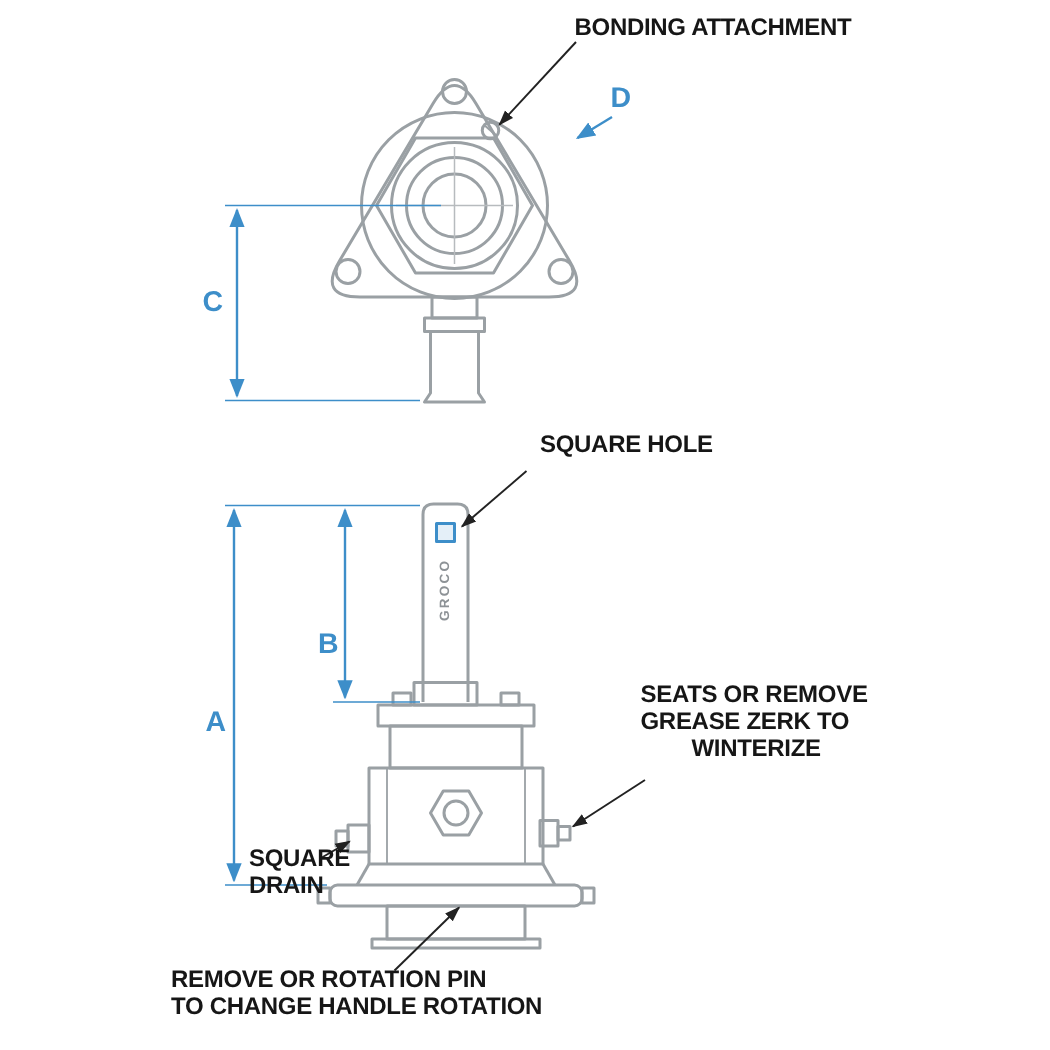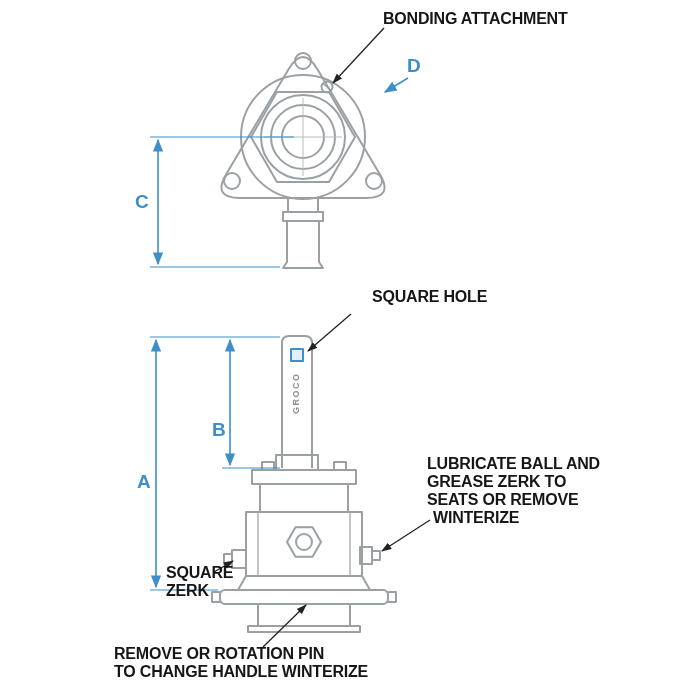--- a/index.html
+++ b/index.html
@@ -8,21 +8,21 @@
   .canvas { position:relative; width:700px; height:700px; background:#ffffff; overflow:hidden;text-decoration:underline; }
   .canvas > svg { position:absolute; left:0; top:0; }
   .callout {
     position:absolute; font-weight:700; font-size:16px; line-height:18px;
     color:#161616; letter-spacing:-0.2px; white-space:nowrap;
   }
   .dim {
     position:absolute; font-weight:700; font-size:19px; line-height:20px;
     color:#3d8ec9; white-space:nowrap;
   }
-  .indent { margin-left:6px; }
+  .indent { margin-left:34px; }
   .groco {
     position:absolute; left:291px; top:414px;
     transform:rotate(-90deg); transform-origin:0 0;
     font-size:9px; font-weight:700; letter-spacing:1.5px; color:#8d9296;
     white-space:nowrap;
   }
 </style>
 </head>
 <body>
 
@@ -107,40 +107,39 @@
       <line x1="263" y1="647" x2="306" y2="605" marker-end="url(#arrK)"></line>
     </g>
   </svg>
 
   <div class="callout" style="left:383px; top:10px;">BONDING ATTACHMENT</div>
 
   <div class="dim" style="left:407px; top:56px;">D</div>
 
   <div class="dim" style="left:135px; top:192px;">C</div>
 
-  <div class="callout" style="left:372px; top:288px;">
+  <div class="callout" style="left:360px; top:288px;">
     <div>SQUARE HOLE</div>
   </div>
 
   <div class="dim" style="left:212px; top:420px;">B</div>
 
   <div class="dim" style="left:137px; top:472px;">A</div>
 
   <div class="callout" style="left:427px; top:455px;">
-    <div>LUBRICATE BALL AND</div>
+    <div>SEATS OR REMOVE</div>
     <div>GREASE ZERK TO</div>
-    <div>SEATS OR REMOVE</div>
     <div class="indent">WINTERIZE</div>
   </div>
 
   <div class="callout" style="left:166px; top:564px;">
     <div>SQUARE</div>
-    <div>ZERK</div>
+    <div>DRAIN</div>
   </div>
 
   <div class="callout" style="left:114px; top:645px;">
     <div>REMOVE OR ROTATION PIN</div>
-    <div>TO CHANGE HANDLE WINTERIZE</div>
+    <div>TO CHANGE HANDLE ROTATION</div>
   </div>
 
   <div class="groco">GROCO</div>
 
 </div>
 
 </body></html>

